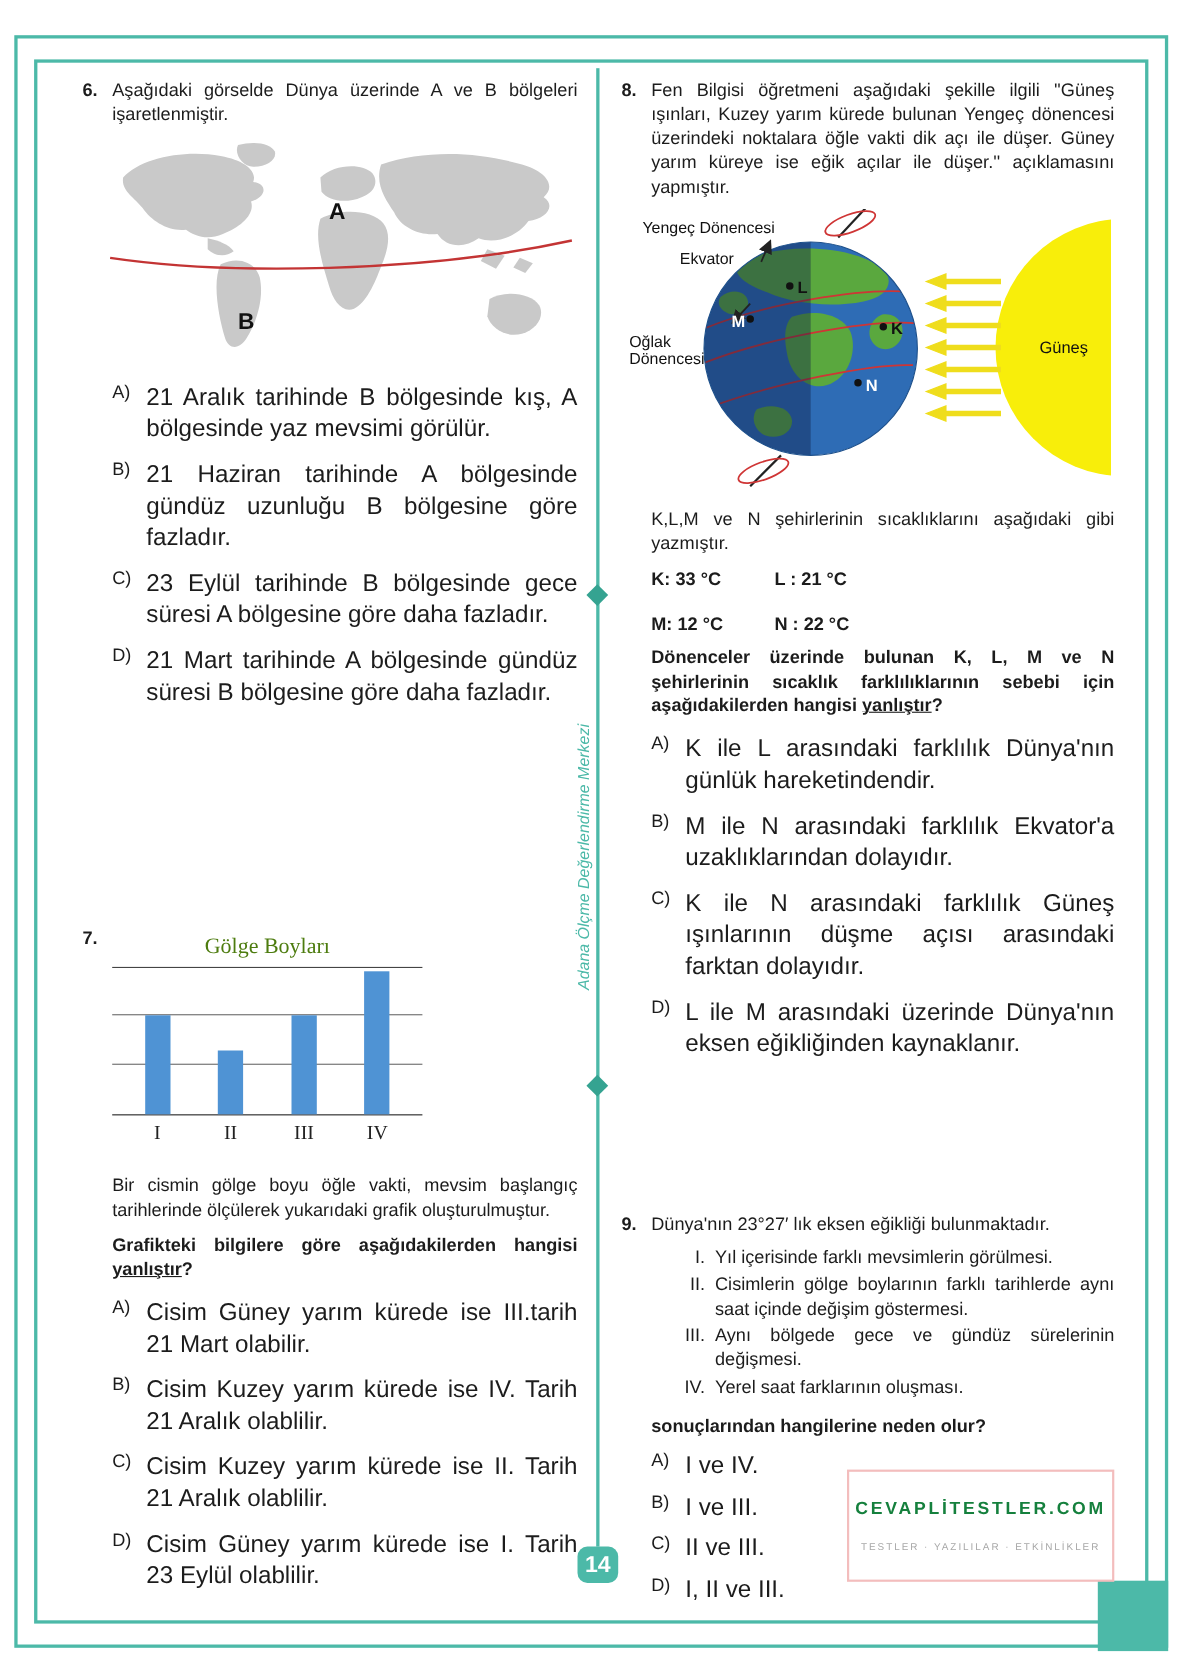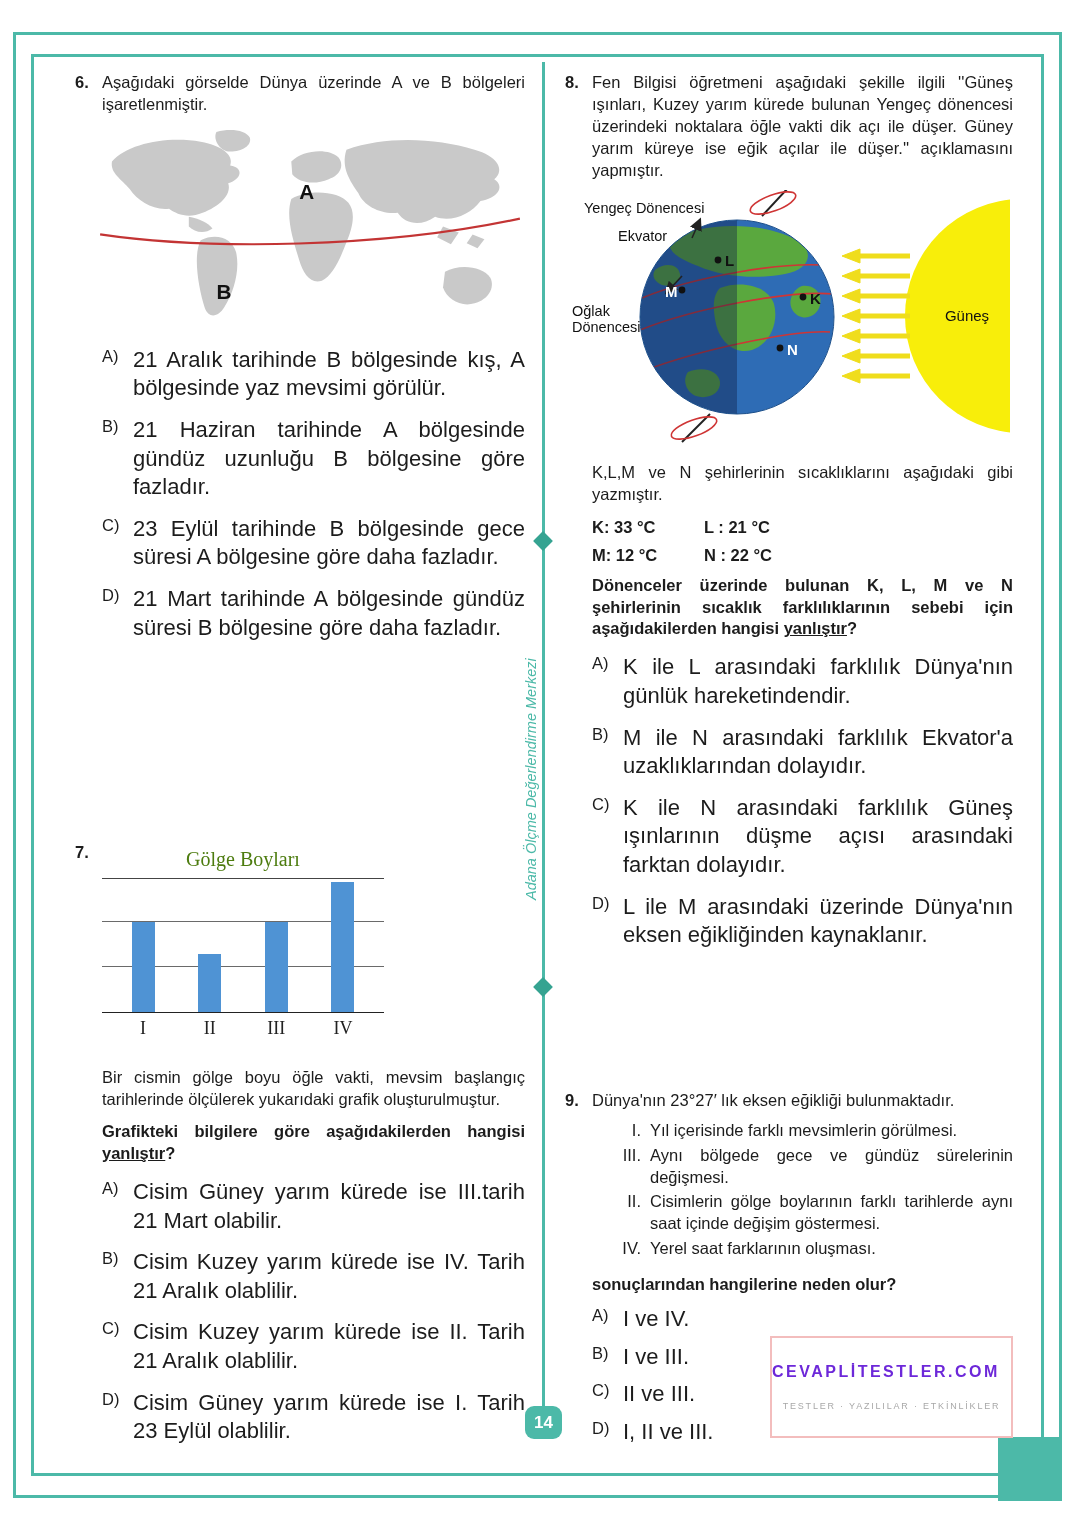--- a/index.html
+++ b/index.html
@@ -24,21 +24,21 @@
   .frame-outer{ left:13px; top:32px; width:1049px; height:1466px; }
   .frame-inner{ left:31px; top:54px; width:1013px; height:1422px; }
   .corner-square{ position:absolute; left:998px; top:1437px; width:64px; height:64px; background:var(--teal); }
 
   
   .divider{ position:absolute; left:542px; top:62px; width:3px; height:1344px; background:var(--teal); }
   .diamond{ position:absolute; left:536px; width:14px; height:14px; background:var(--teal-dark); transform:rotate(45deg); }
   .d1{ top:534px; } .d2{ top:980px; }
   .page-badge{
     position:absolute; left:525px; top:1406px; width:37px; height:33px;
-    background:var(--teal); border-radius:9px; color:#fff; font-weight:bold; font-size:17px;
+    background:var(--teal); border-radius:9px; color:#fff; font-weight:bold; font-size:21px;
     display:flex; align-items:center; justify-content:center;
   }
   .watermark{
     position:absolute; left:523px; top:640px; height:260px;
     writing-mode:vertical-rl; transform:rotate(180deg);
     font-style:italic; font-size:14.5px; color:var(--teal); white-space:nowrap;
   }
 
   
   .col{ position:absolute; top:72px; }
@@ -74,36 +74,36 @@
   .bar{ width:23px; background:var(--bar); }
   .cats{ display:flex; justify-content:space-between; padding:0 20px; margin-top:5px;
          font-family:"Liberation Serif","DejaVu Serif",serif; font-size:18px; color:#222; }
   .cats span{ width:42px; text-align:center; }
 
   
   .earth{ position:relative; width:440px; height:260px; margin:8px 0 12px -22px; }
   .dlabel{ position:absolute; font-size:14.5px; color:#111; line-height:1.15; }
   .oglak{ width:86px; text-align:left; }
 
-  .temps{ display:grid; grid-template-columns:112px 1fr; row-gap:9px;
+  .temps{ display:grid; grid-template-columns:112px 1fr; row-gap:22px;
           font-weight:bold; font-size:16.5px; margin-top:12px; }
 
   .q9-block{ margin-top:140px; }
   .items{ margin:8px 0 0 22px; }
   .item{ display:flex; margin-top:3px; }
   .item-num{ width:36px; flex:none; text-align:right; padding-right:9px; font-size:16.5px; line-height:1.33; }
   .item-text{ flex:1; font-size:16.5px; line-height:1.33; text-align:justify; }
   .opts-short .opt{ margin-top:9px; }
 
   
   .brandbox{
     position:absolute; left:770px; top:1336px; width:243px; height:102px;
     border:2px solid #f3bdbd; display:flex; flex-direction:column; justify-content:center;
   }
-  .brand{ color:#6d28d9; font-weight:bold; font-size:16px; letter-spacing:2.5px; }
+  .brand{ text-align:center; color:#15803d; font-weight:bold; font-size:16px; letter-spacing:2.5px; }
   .tagline{ text-align:center; color:#a8a8a8; font-size:9px; letter-spacing:1.8px; margin-top:20px; }
 </style>
 </head>
 <body>
 
 <div class="sheet">
 
   <div class="frame frame-outer"></div>
   <div class="frame frame-inner"></div>
   <div class="corner-square"></div>
@@ -344,26 +344,26 @@
         <span class="qnum">9.</span>
         <div class="qbody">
           <p class="just">Dünya'nın  23°27′ lık eksen eğikliği bulunmaktadır.</p>
 
           <div class="items">
             <div class="item">
               <span class="item-num">I.</span>
               <span class="item-text">Yıl içerisinde farklı mevsimlerin görülmesi.</span>
             </div>
             <div class="item">
+              <span class="item-num">II.</span>
+              <span class="item-text">Cisimlerin gölge boylarının farklı tarihlerde aynı saat içinde değişim göstermesi.</span>
+            </div>
+            <div class="item">
               <span class="item-num">III.</span>
               <span class="item-text">Aynı bölgede gece ve gündüz sürelerinin değişmesi.</span>
-            </div>
-            <div class="item">
-              <span class="item-num">II.</span>
-              <span class="item-text">Cisimlerin gölge boylarının farklı tarihlerde aynı saat içinde değişim göstermesi.</span>
             </div>
             <div class="item">
               <span class="item-num">IV.</span>
               <span class="item-text">Yerel saat farklarının oluşması.</span>
             </div>
           </div>
 
           <p class="just qbold mt14">sonuçlarından hangilerine neden olur?</p>
 
           <div class="opts opts-short">

